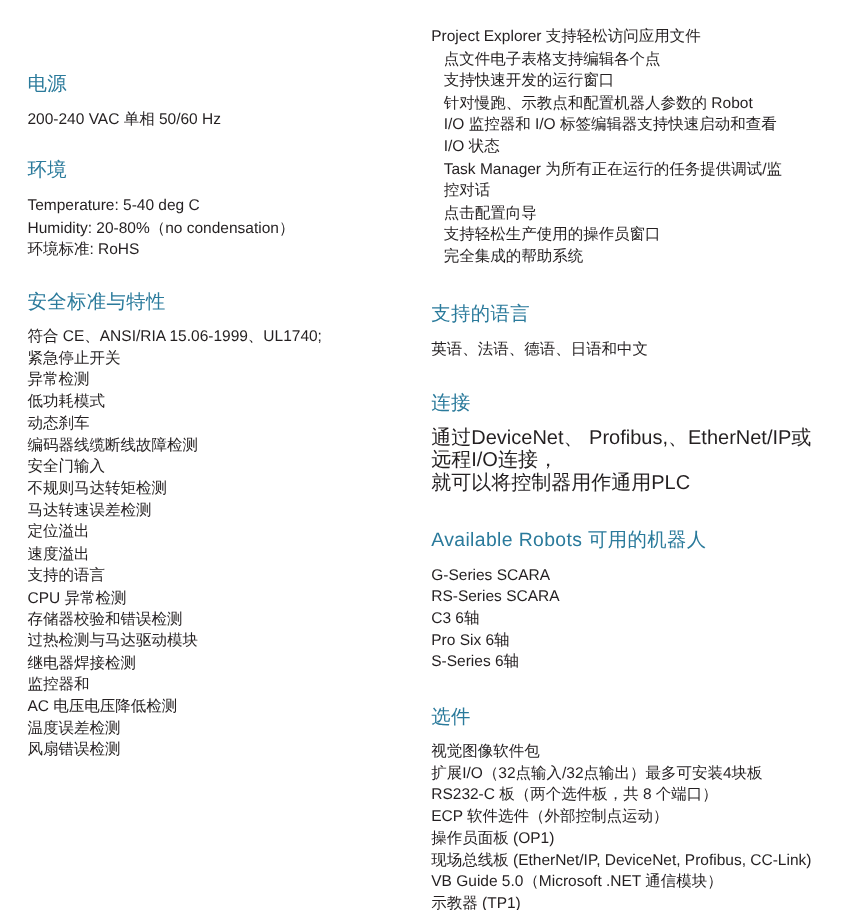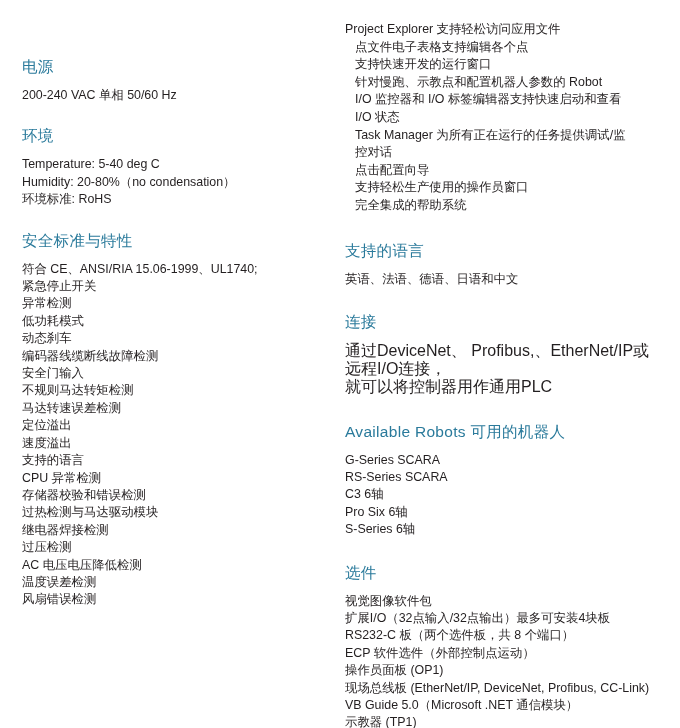--- a/index.html
+++ b/index.html
@@ -105,21 +105,21 @@
         <p class="line">安全门输入</p>
         <p class="line">不规则马达转矩检测</p>
         <p class="line">马达转速误差检测</p>
         <p class="line">定位溢出</p>
         <p class="line">速度溢出</p>
         <p class="line">支持的语言</p>
         <p class="line">CPU 异常检测</p>
         <p class="line">存储器校验和错误检测</p>
         <p class="line">过热检测与马达驱动模块</p>
         <p class="line">继电器焊接检测</p>
-        <p class="line">过压检测</p>
+        <p class="line">监控器和</p>
         <p class="line">AC 电压电压降低检测</p>
         <p class="line">温度误差检测</p>
         <p class="line">风扇错误检测</p>
       </div>
     </div>
 
   </div>
 
   <div class="col col-right">
 

